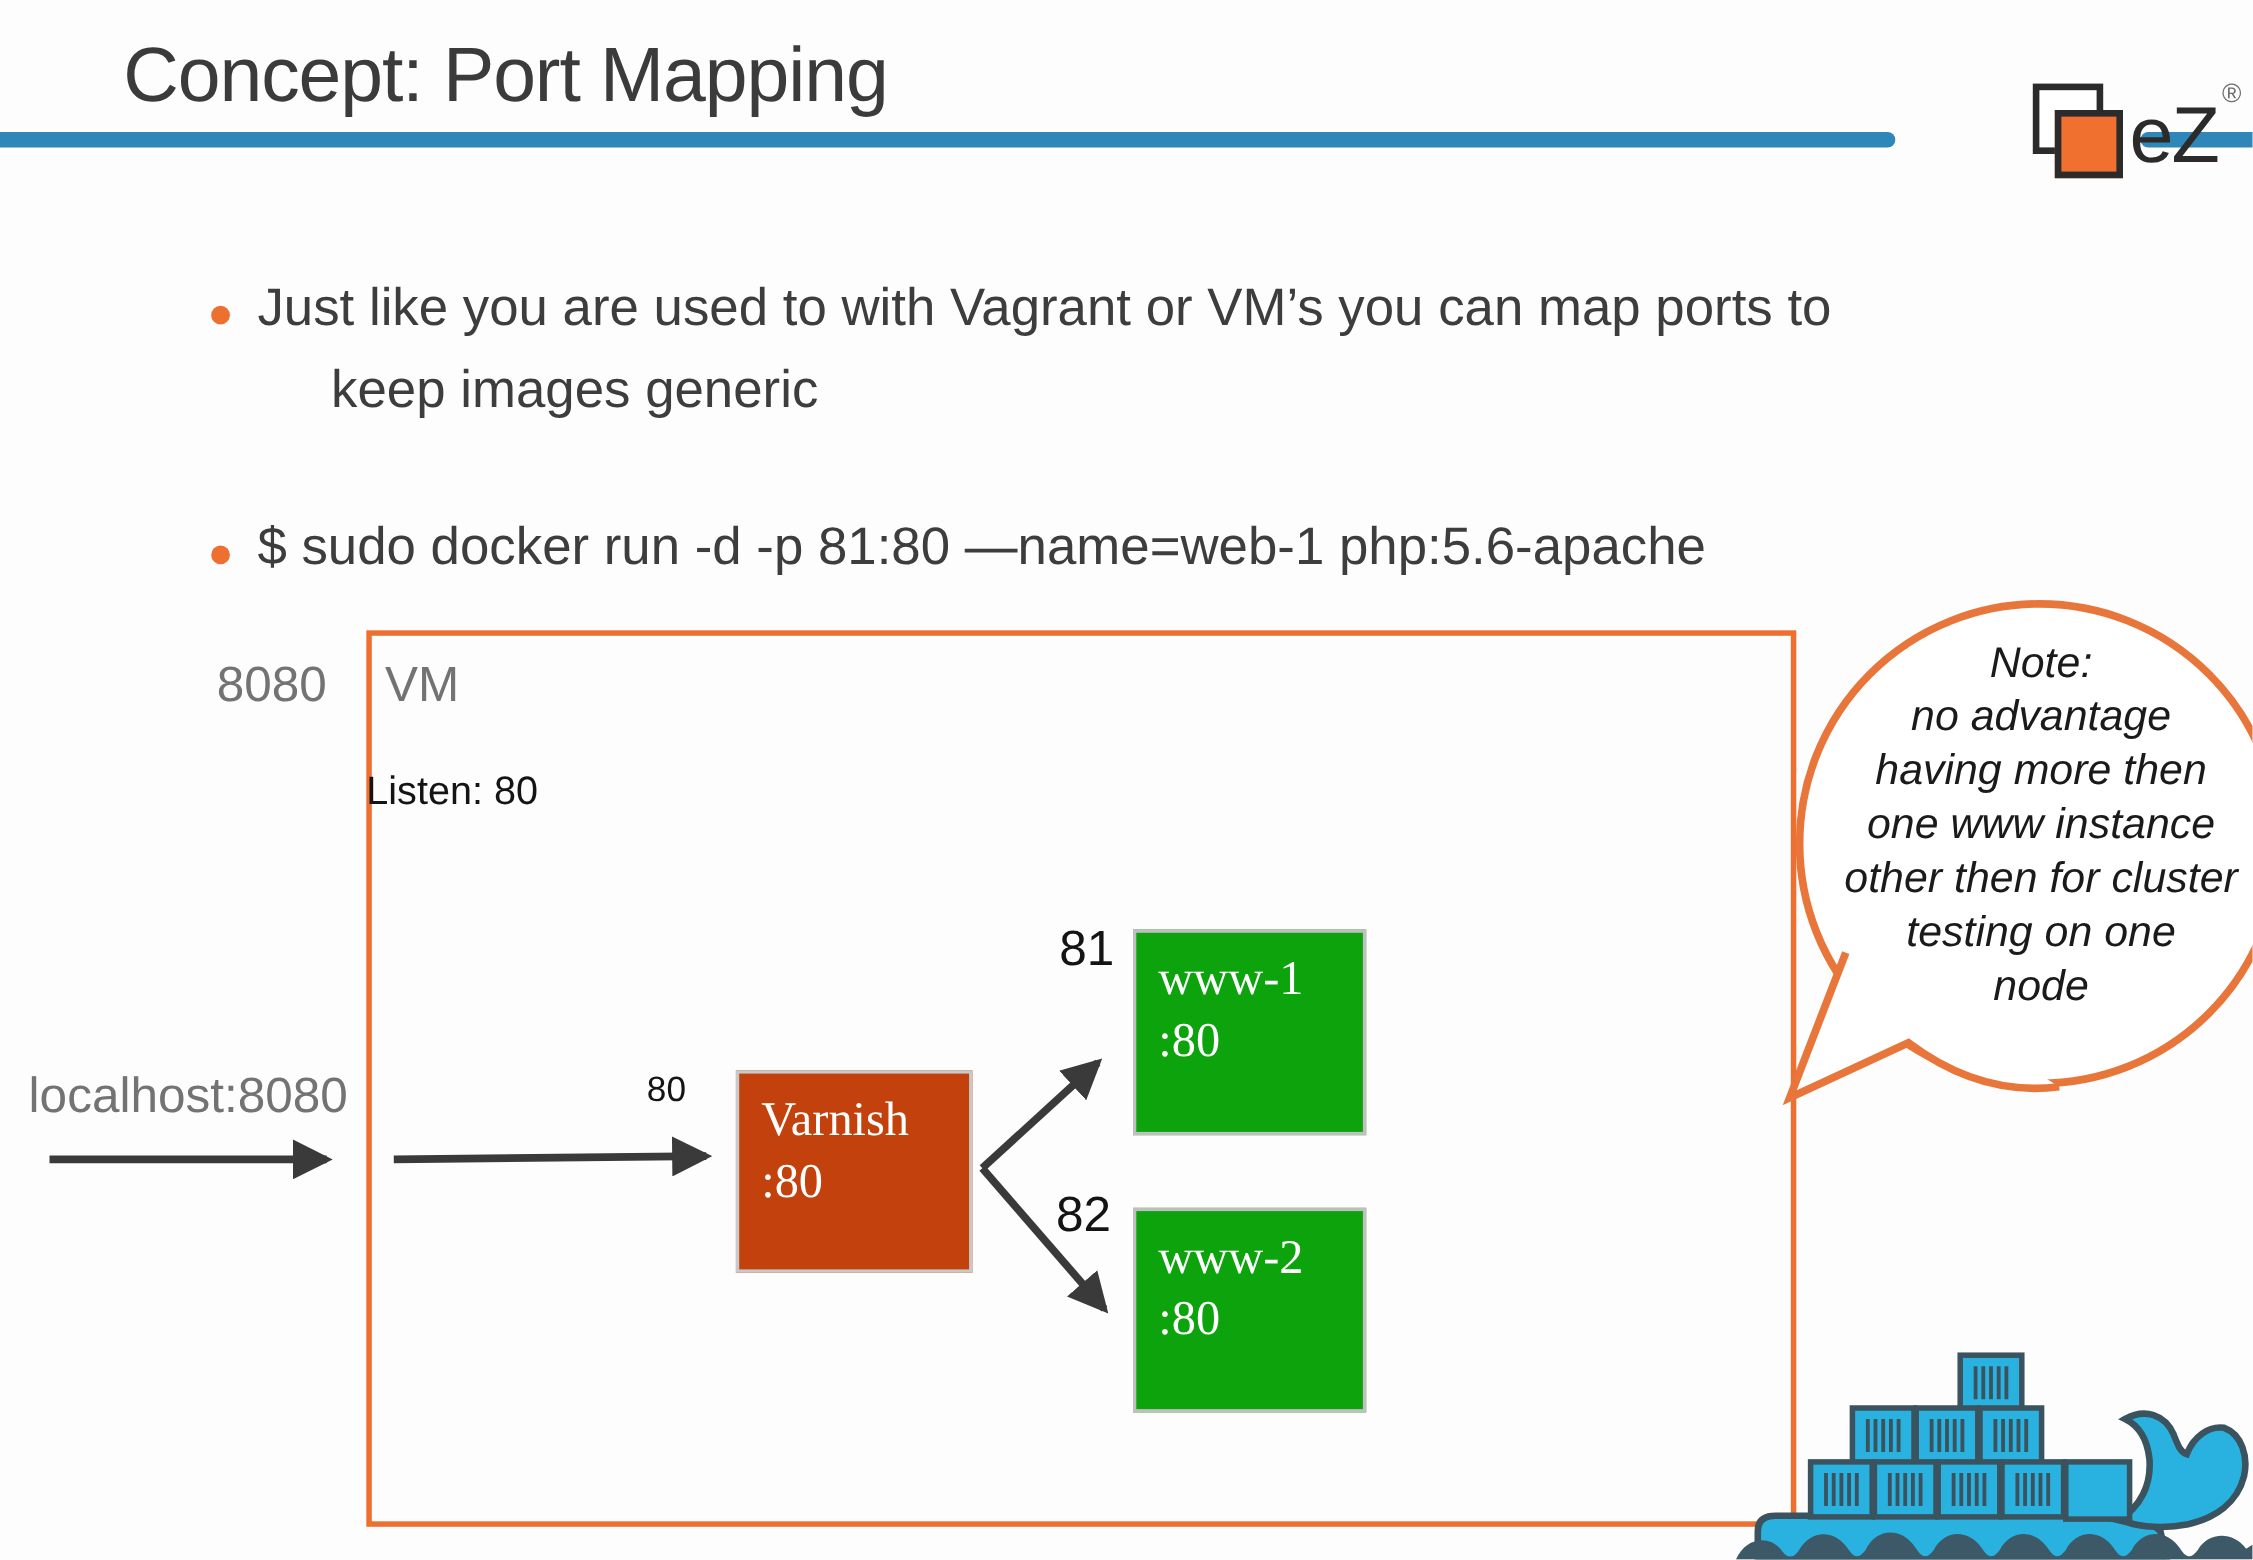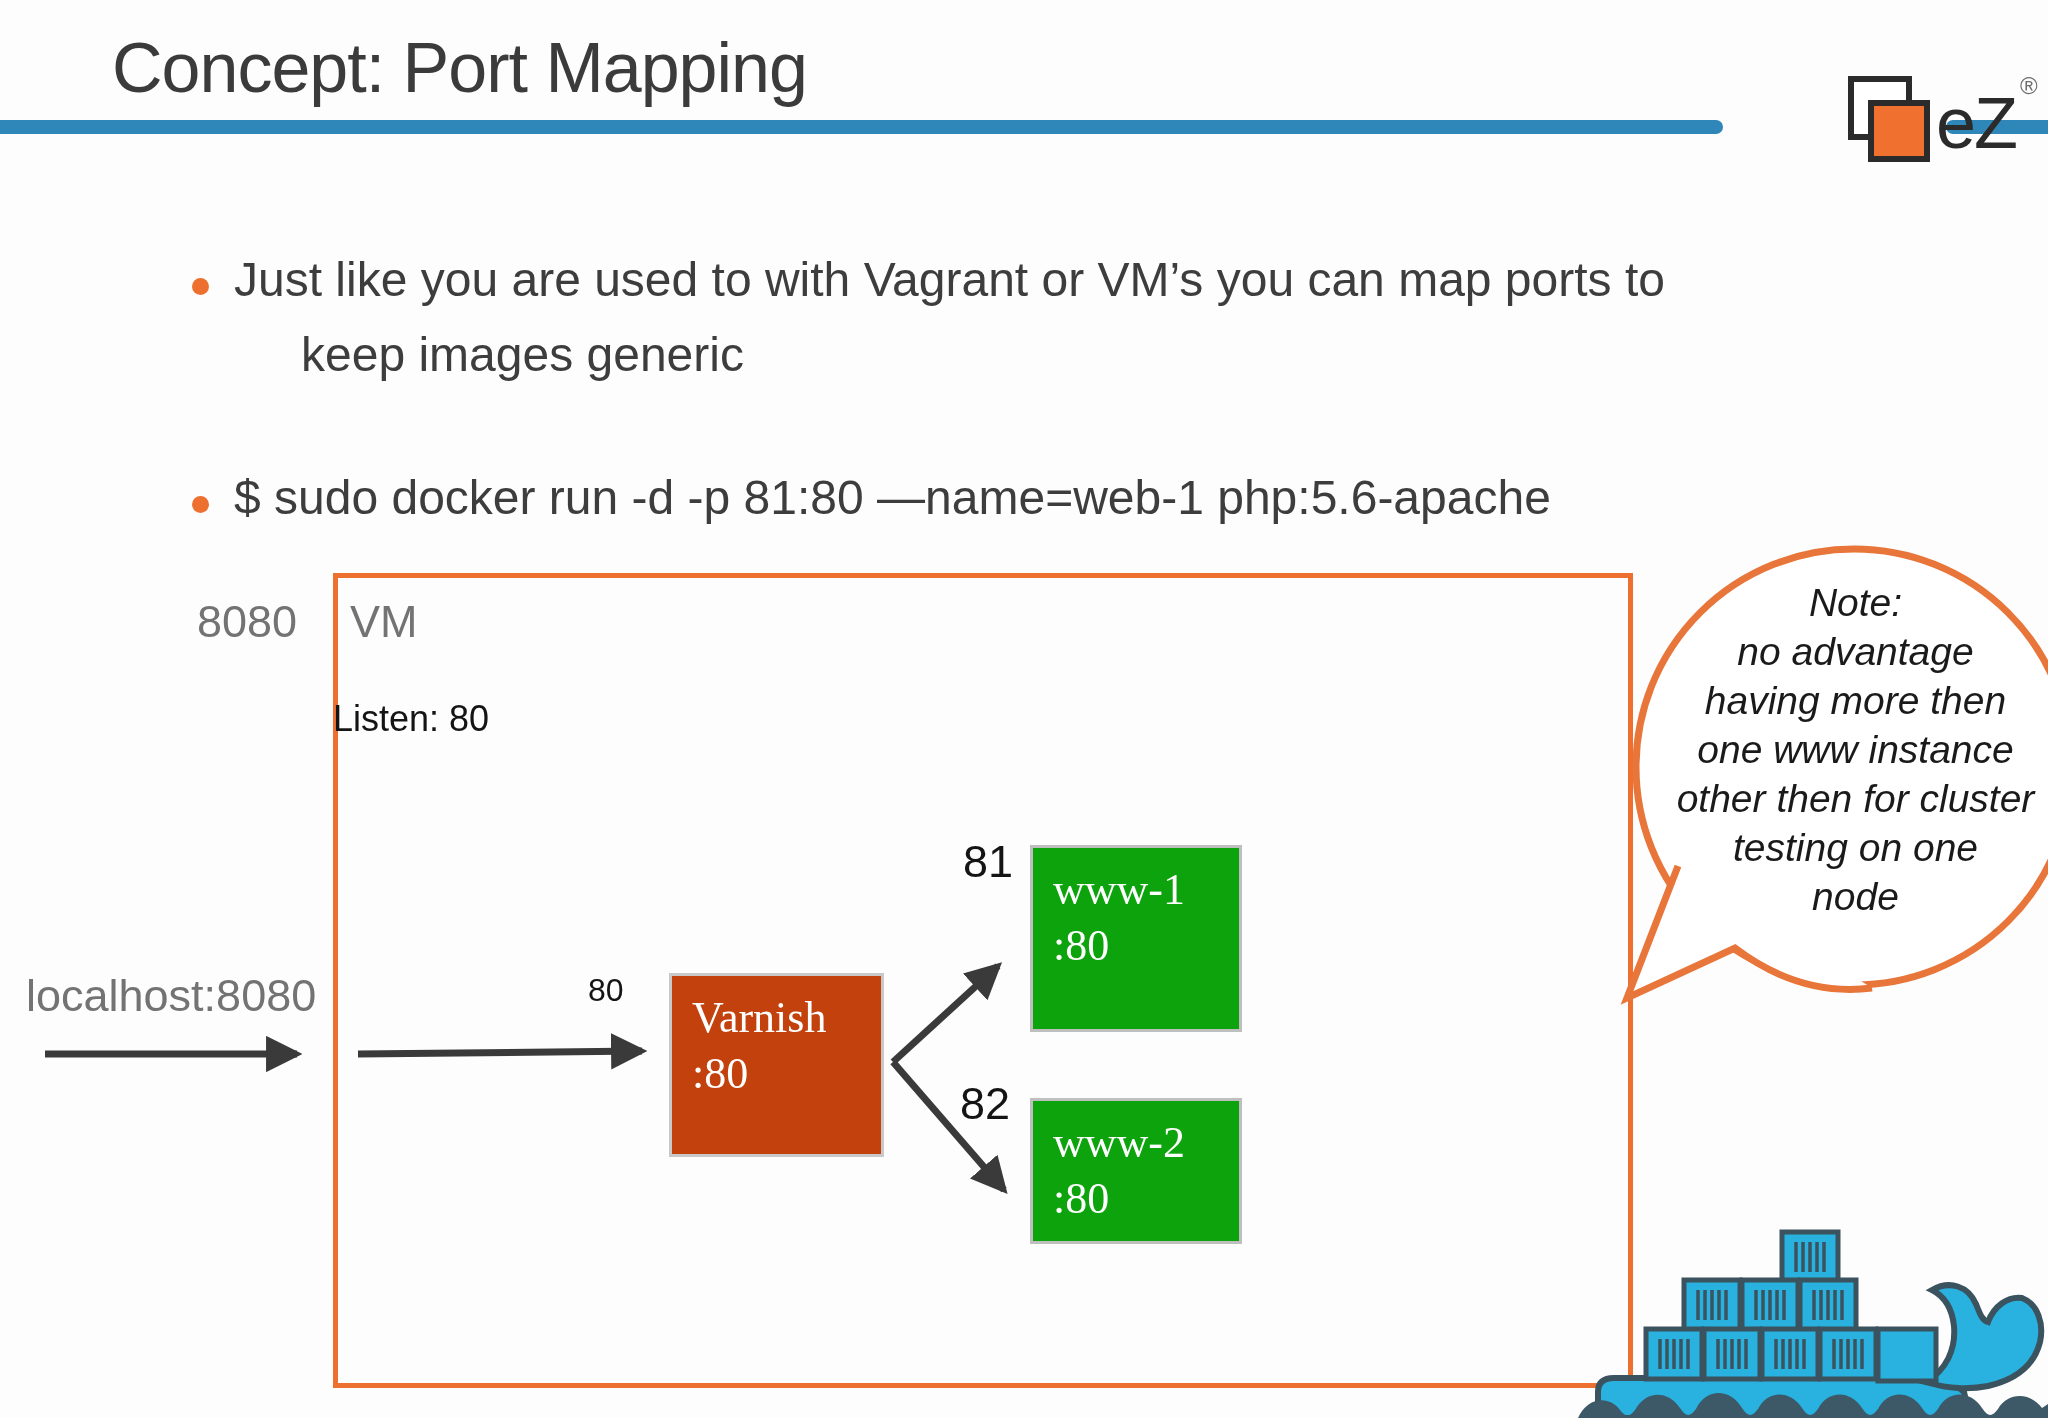--- a/index.html
+++ b/index.html
@@ -25,21 +25,21 @@
   .btext{font-size:48px;color:#3d3d3d;white-space:nowrap;}
   
   .vmbox{left:333px;top:573px;width:1300px;height:815px;border:5px solid #ed7030;box-sizing:border-box;background:transparent;}
   .lbl{white-space:nowrap;}
   .orange-lbl{color:#737373;}
   .dark-lbl{color:#141414;}
   .node{box-sizing:border-box;color:#fff;font-size:44px;line-height:56px;padding:14px 0 0 20px;font-family:Liberation Serif, serif;}
   .node div{white-space:nowrap;}
   .varnish{left:669px;top:973px;width:215px;height:184px;background:#c2410c;border:3px solid #c9c9c9;}
   .www1{left:1030px;top:845px;width:212px;height:187px;background:#0ca30c;border:3px solid #bfbfbf;}
-  .www2{left:1030px;top:1098px;width:212px;height:146px;background:#0ca30c;border:3px solid #bfbfbf;}
+  .www2{left:1030px;top:1098px;width:212px;height:186px;background:#0ca30c;border:3px solid #bfbfbf;}
   .note{left:1648px;top:578px;width:415px;text-align:center;font-size:39px;line-height:49px;
         font-style:italic;color:#1a1a1a;}
   svg{position:absolute;left:0;top:0;}
 </style>
 </head>
 <body>
 
 <div class="stage">
 
   <div class="abs title">Concept: Port Mapping</div>

